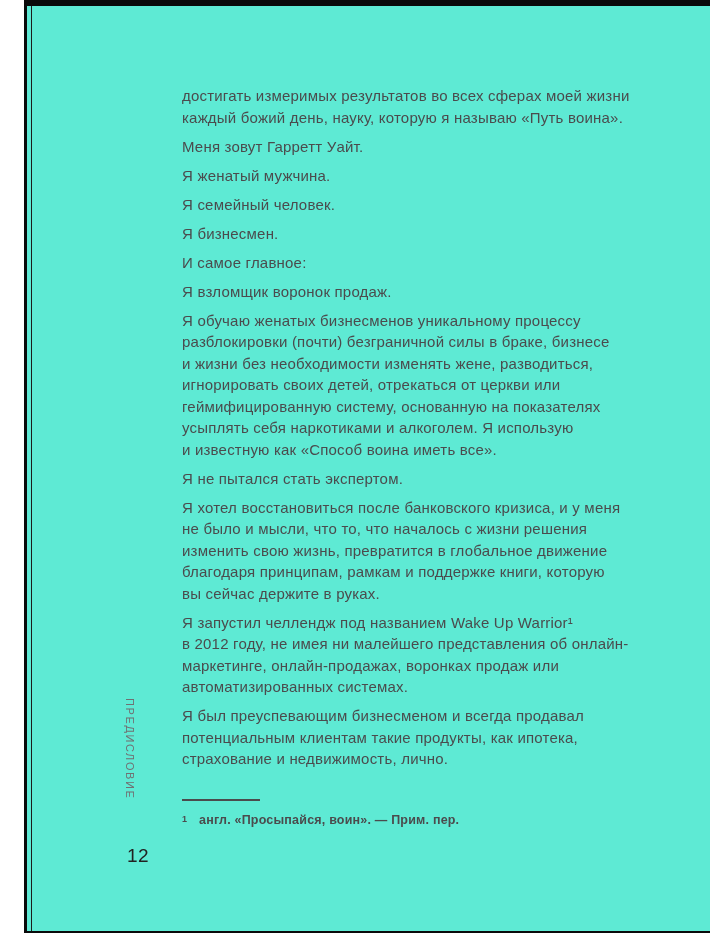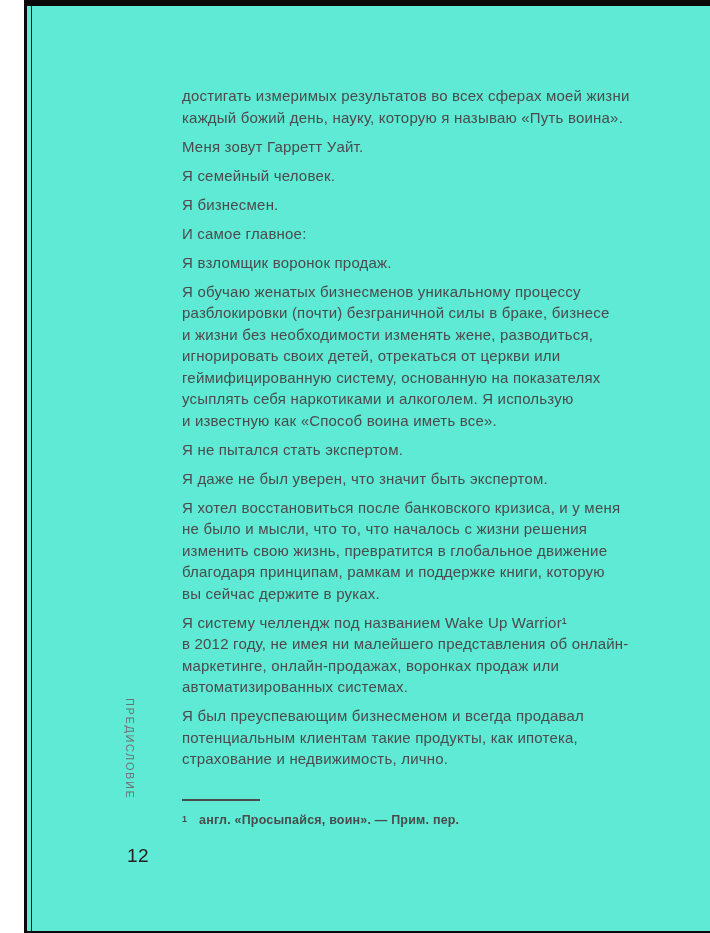--- a/index.html
+++ b/index.html
@@ -96,20 +96,23 @@
 
   <div class="body-text">
       <div class="para">
         <div class="line">достигать измеримых результатов во всех сферах моей жизни</div>
         <div class="line">каждый божий день, науку, которую я называю «Путь воина».</div>
       </div>
       <div class="para">
         <div class="line">Меня зовут Гарретт Уайт.</div>
       </div>
       <div class="para">
+        <div class="line">Я женатый мужчина.</div>
+      </div>
+      <div class="para">
         <div class="line">Я семейный человек.</div>
       </div>
       <div class="para">
         <div class="line">Я бизнесмен.</div>
       </div>
       <div class="para">
         <div class="line">И самое главное:</div>
       </div>
       <div class="para">
         <div class="line">Я взломщик воронок продаж.</div>
@@ -120,31 +123,28 @@
         <div class="line">и жизни без необходимости изменять жене, разводиться,</div>
         <div class="line">игнорировать своих детей, отрекаться от церкви или</div>
         <div class="line">геймифицированную систему, основанную на показателях</div>
         <div class="line">усыплять себя наркотиками и алкоголем. Я использую</div>
         <div class="line">и известную как «Способ воина иметь все».</div>
       </div>
       <div class="para">
         <div class="line">Я не пытался стать экспертом.</div>
       </div>
       <div class="para">
-        <div class="line">Я даже не был уверен, что значит быть экспертом.</div>
-      </div>
-      <div class="para">
         <div class="line">Я хотел восстановиться после банковского кризиса, и у меня</div>
         <div class="line">не было и мысли, что то, что началось с жизни решения</div>
         <div class="line">изменить свою жизнь, превратится в глобальное движение</div>
         <div class="line">благодаря принципам, рамкам и поддержке книги, которую</div>
         <div class="line">вы сейчас держите в руках.</div>
       </div>
       <div class="para">
-        <div class="line">Я систему челлендж под названием Wake Up Warrior¹</div>
+        <div class="line">Я запустил челлендж под названием Wake Up Warrior¹</div>
         <div class="line">в 2012 году, не имея ни малейшего представления об онлайн-</div>
         <div class="line">маркетинге, онлайн-продажах, воронках продаж или</div>
         <div class="line">автоматизированных системах.</div>
       </div>
       <div class="para">
         <div class="line">Я был преуспевающим бизнесменом и всегда продавал</div>
         <div class="line">потенциальным клиентам такие продукты, как ипотека,</div>
         <div class="line">страхование и недвижимость, лично.</div>
       </div>
     </div>

